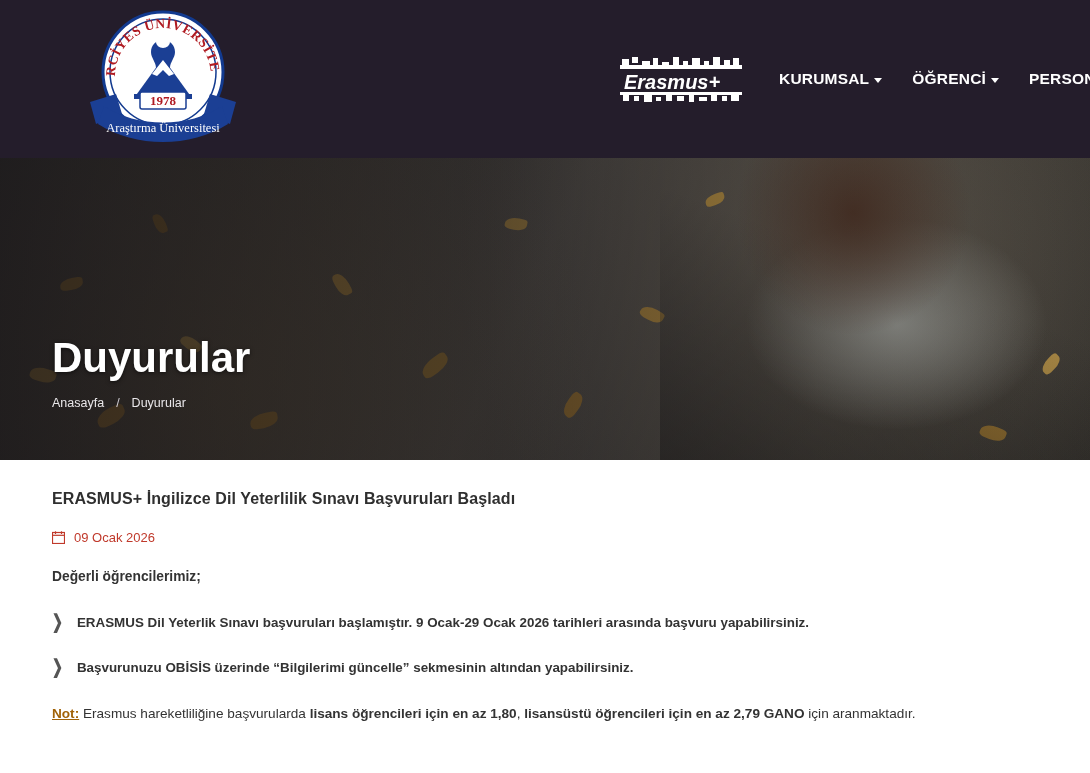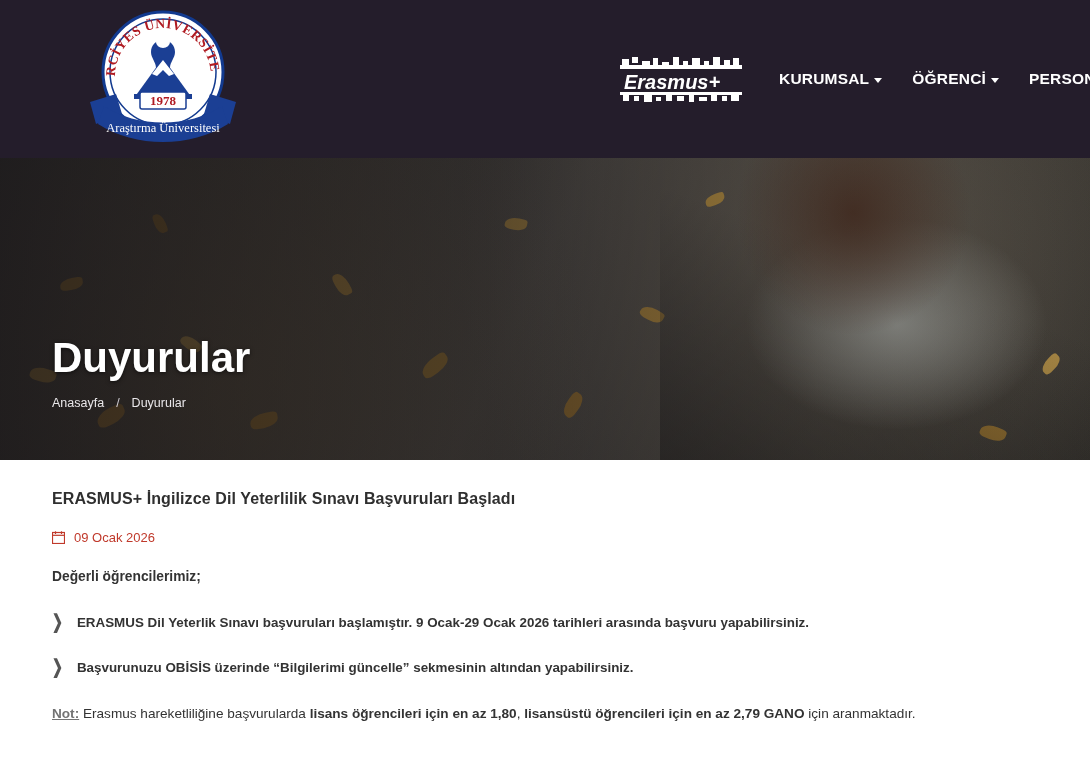--- a/index.html
+++ b/index.html
@@ -195,21 +195,21 @@
     transform: scaleY(1.45);
   }
 
   .note-row {
     margin-top: 26px;
     font-size: 13.6px;
     color: #333333;
     line-height: 1.45;
   }
   .note-label {
-    color: #737373;
+    color: #a16207;
     font-weight: bold;
     text-decoration: underline;
     text-align: center;
   }
   .b { font-weight: bold; }
 </style>
 </head>
 <body>
 
 <div class="site-header">

